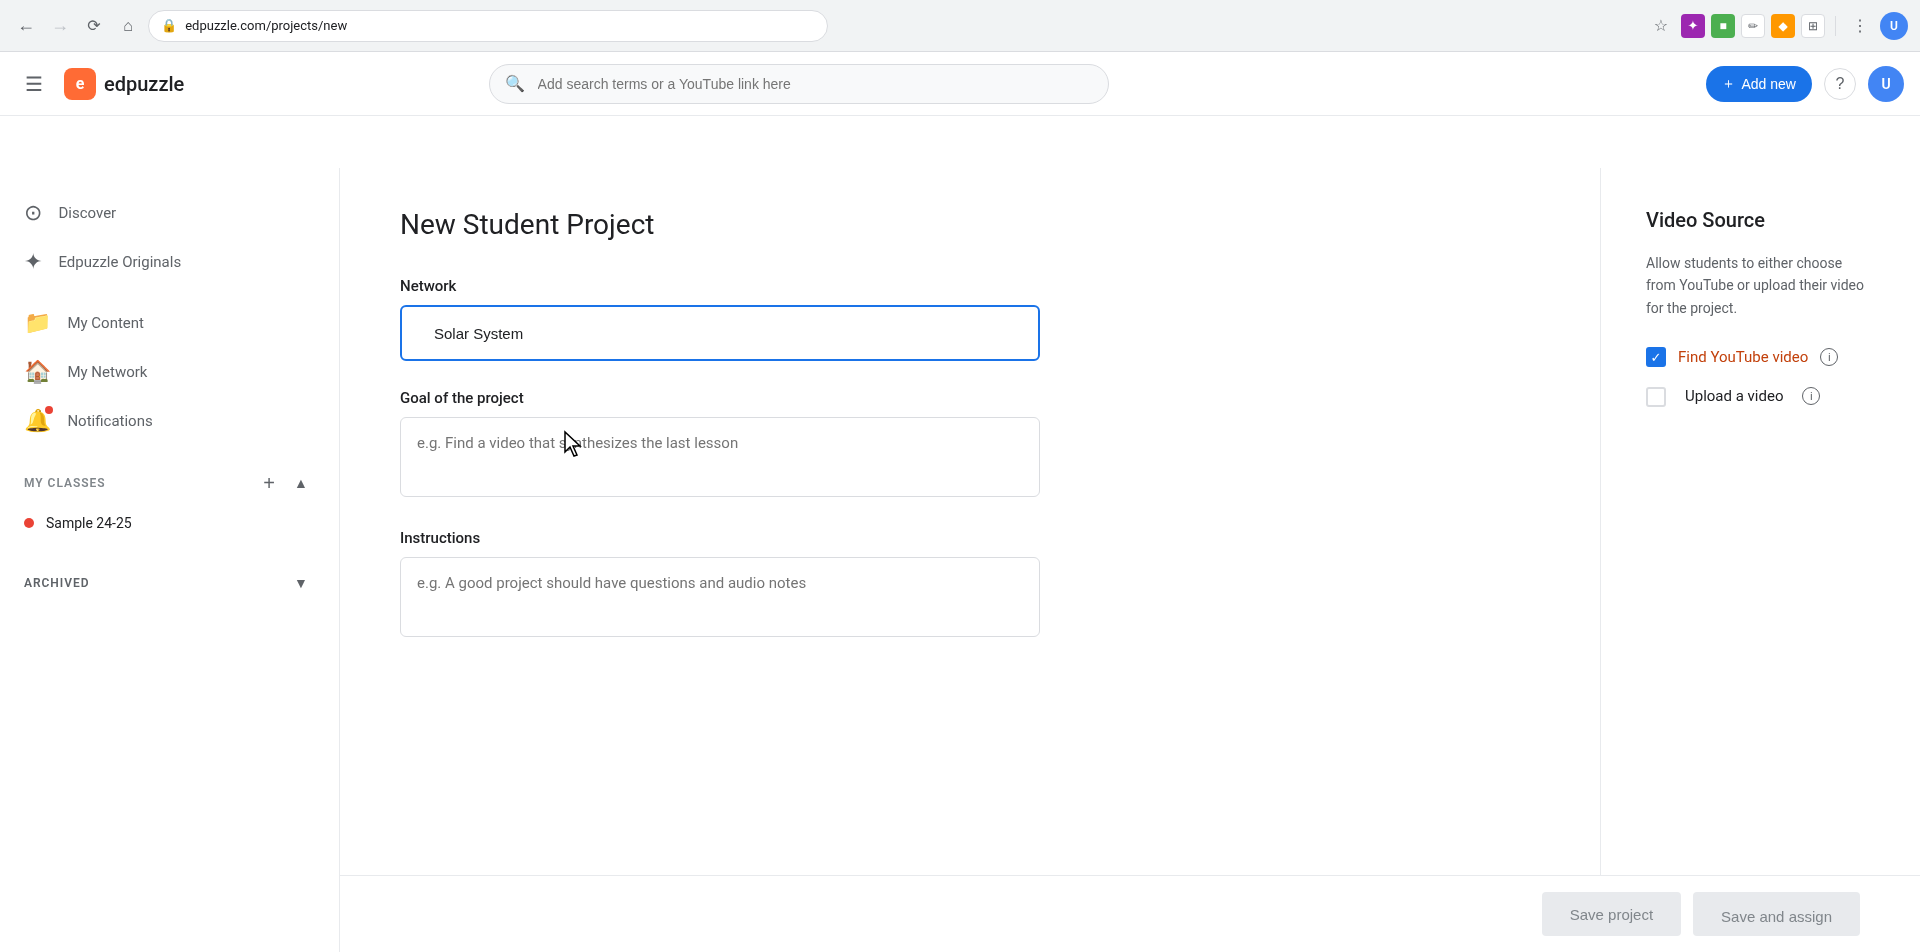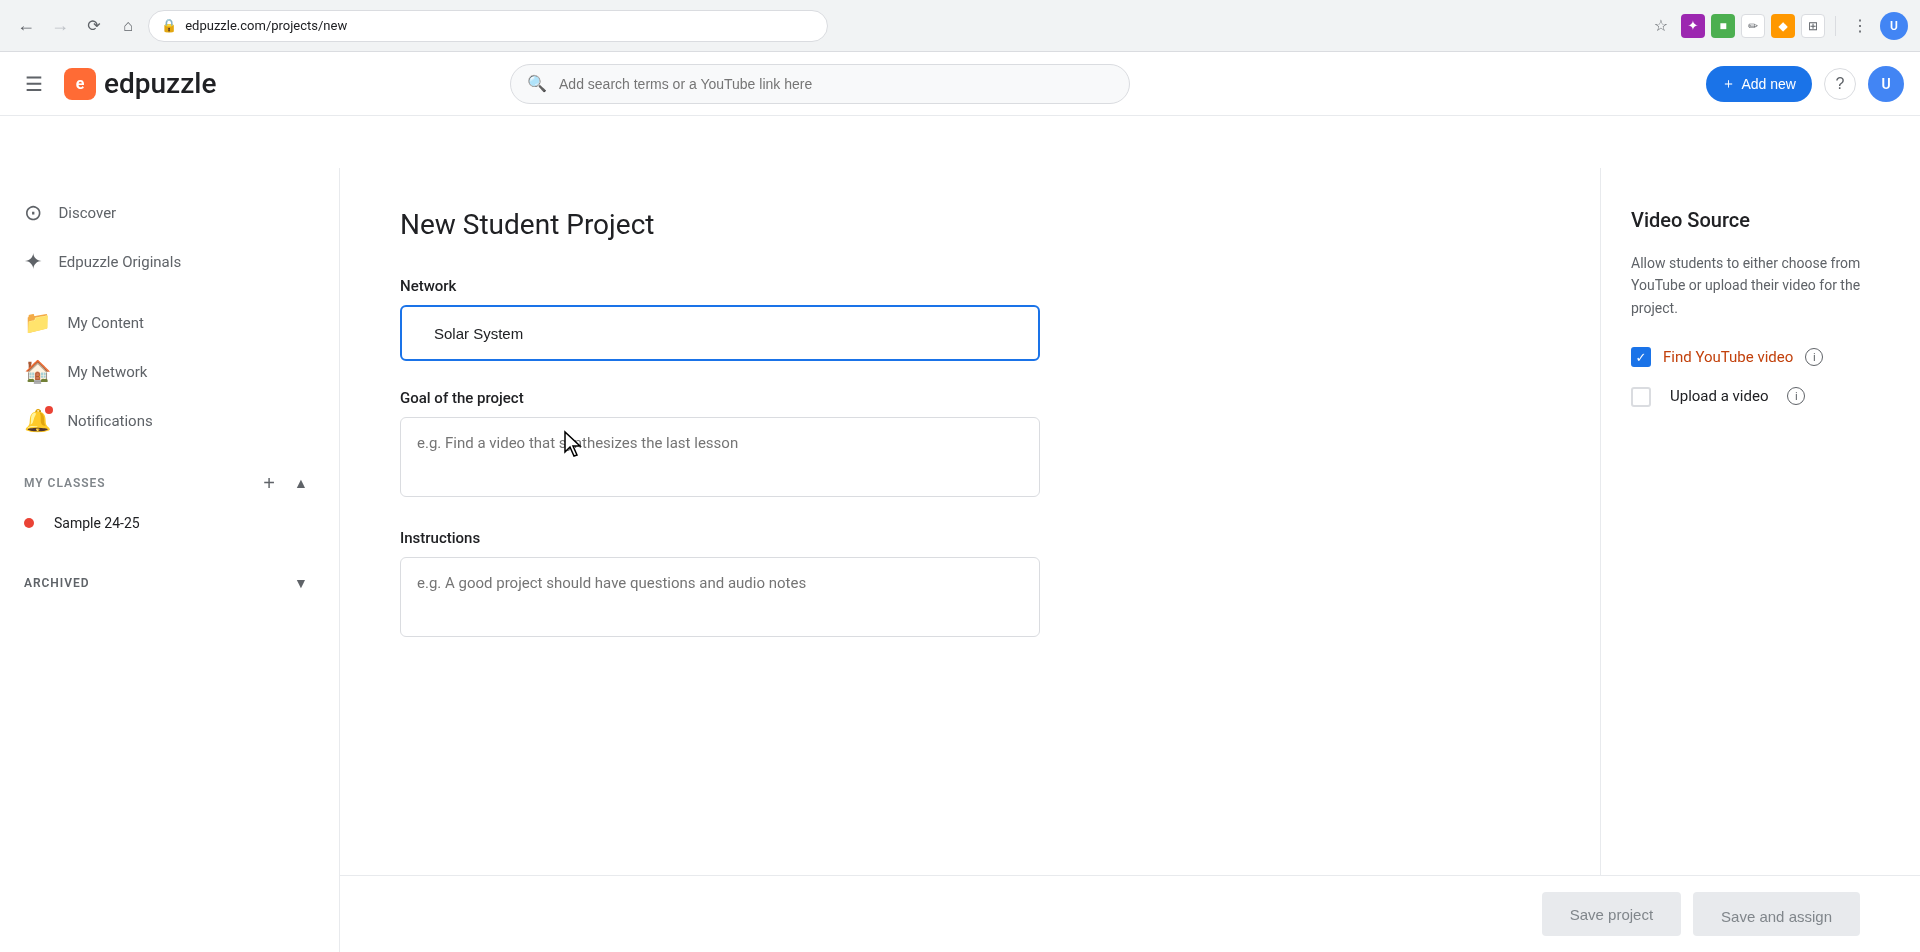--- a/index.html
+++ b/index.html
@@ -30,21 +30,21 @@
     <button style="width:28px;height:28px;border:none;background:none;cursor:pointer;border-radius:50%;display:flex;align-items:center;justify-content:center;color:#5f6368;font-size:16px;">⋮</button>
     <div style="width:28px;height:28px;border-radius:50%;background:#4285f4;display:flex;align-items:center;justify-content:center;color:#fff;font-size:12px;font-weight:600;cursor:pointer;">U</div>
   </div>
 </div>
 
 <div style="height:64px;background:#fff;border-bottom:1px solid #e8eaed;display:flex;align-items:center;padding:0 16px;gap:12px;position:fixed;top:52px;left:0;right:0;z-index:100;">
   <button style="width:36px;height:36px;border:none;background:none;cursor:pointer;border-radius:50%;display:flex;align-items:center;justify-content:center;color:#5f6368;font-size:20px;">☰</button>
 
   <div style="display:flex;align-items:center;gap:8px;cursor:pointer;">
     <div style="width:32px;height:32px;background:#ff6b35;border-radius:8px;display:flex;align-items:center;justify-content:center;color:#fff;font-size:16px;font-weight:bold;">e</div>
-    <span style="font-size:28px;font-weight:500;color:#202124;">edpuzzle</span>
+    <span style="font-size:20px;font-weight:500;color:#202124;">edpuzzle</span>
   </div>
 
   <div style="flex:1;max-width:620px;height:40px;border:1px solid #dadce0;border-radius:20px;display:flex;align-items:center;padding:0 16px;gap:12px;background:#f8f9fa;margin:0 auto;">
     <span style="color:#5f6368;font-size:16px;">🔍</span>
     <input type="text" style="border: none; background: none; outline: none; flex: 1 1 0%; font-size: 14px; color: rgb(95, 99, 104);" placeholder="Add search terms or a YouTube link here">
   </div>
 
   <div style="display:flex;align-items:center;gap:12px;margin-left:auto;">
     <button style="height:36px;padding:0 16px;background:#1a73e8;color:#fff;border:none;border-radius:18px;cursor:pointer;font-size:14px;display:flex;align-items:center;gap:6px;font-weight:500;">
       <span>＋</span>
@@ -92,21 +92,21 @@
     <div style="height:16px;"></div>
 
     <div style="display:flex;align-items:center;justify-content:space-between;padding:8px 24px;font-size:12px;font-weight:600;color:#80868b;letter-spacing:0.08em;text-transform:uppercase;">
       <span>MY CLASSES</span>
       <div style="display:flex;align-items:center;gap:4px;">
         <button style="width:28px;height:28px;border:none;background:none;cursor:pointer;border-radius:50%;display:flex;align-items:center;justify-content:center;color:#5f6368;font-size:20px;">+</button>
         <button style="width:28px;height:28px;border:none;background:none;cursor:pointer;border-radius:50%;display:flex;align-items:center;justify-content:center;color:#5f6368;font-size:14px;">▲</button>
       </div>
     </div>
 
-    <div style="display:flex;align-items:center;gap:20px;padding:10px 24px;cursor:pointer;font-size:14px;color:#202124;">
+    <div style="display:flex;align-items:center;gap:12px;padding:10px 24px;cursor:pointer;font-size:14px;color:#202124;">
       <span style="width:10px;height:10px;border-radius:50%;background:#ea4335;flex-shrink:0;display:inline-block;"></span>
       <span>Sample 24-25</span>
     </div>
 
     <div style="height:16px;"></div>
 
     <div style="display:flex;align-items:center;justify-content:space-between;padding:12px 24px;cursor:pointer;font-size:12px;font-weight:600;color:#5f6368;letter-spacing:0.08em;text-transform:uppercase;">
       <span>ARCHIVED</span>
       <button style="width:28px;height:28px;border:none;background:none;cursor:pointer;border-radius:50%;display:flex;align-items:center;justify-content:center;color:#5f6368;font-size:14px;">▼</button>
     </div>
@@ -124,21 +124,21 @@
       <label style="font-size:15px;font-weight:500;color:#202124;margin-bottom:10px;display:block;">Goal of the project</label>
       <textarea style="width: 100%; max-width: 640px; height: 80px; border: 1px solid rgb(218, 220, 224); border-radius: 6px; padding: 16px; font-size: 15px; color: rgb(154, 160, 166); outline: none; background: rgb(255, 255, 255); resize: none; font-family: inherit;" placeholder="e.g. Find a video that synthesizes the last lesson"></textarea>
     </div>
 
     <div style="margin-bottom:28px;">
       <label style="font-size:15px;font-weight:500;color:#202124;margin-bottom:10px;display:block;">Instructions</label>
       <textarea style="width: 100%; max-width: 640px; height: 80px; border: 1px solid rgb(218, 220, 224); border-radius: 6px; padding: 16px; font-size: 15px; color: rgb(154, 160, 166); outline: none; background: rgb(255, 255, 255); resize: none; font-family: inherit;" placeholder="e.g. A good project should have questions and audio notes"></textarea>
     </div>
   </div>
 
-  <div style="width:320px;min-width:320px;border-left:1px solid #e8eaed;padding:40px 30px;background:#fff;overflow-y:auto;">
+  <div style="width:320px;min-width:320px;border-left:1px solid #e8eaed;padding:40px 45px;background:#fff;overflow-y:auto;">
     <h2 style="font-size:20px;font-weight:500;color:#202124;margin-bottom:20px;">Video Source</h2>
     <p style="font-size:14px;color:#5f6368;line-height:1.6;margin-bottom:28px;">Allow students to either choose from YouTube or upload their video for the project.</p>
 
     <div style="display:flex;align-items:center;gap:12px;margin-bottom:20px;cursor:pointer;">
       <div style="width:20px;height:20px;border-radius:3px;background:#1a73e8;border:2px solid #1a73e8;display:flex;align-items:center;justify-content:center;color:#fff;font-size:13px;flex-shrink:0;cursor:pointer;">✓</div>
       <span style="font-size:15px;color:#c2410c;">Find YouTube video</span>
       <div style="width:18px;height:18px;border-radius:50%;border:1.5px solid #5f6368;display:flex;align-items:center;justify-content:center;color:#5f6368;font-size:11px;cursor:pointer;flex-shrink:0;">i</div>
     </div>
 
     <div style="display:flex;gap:19px;cursor:pointer;">

